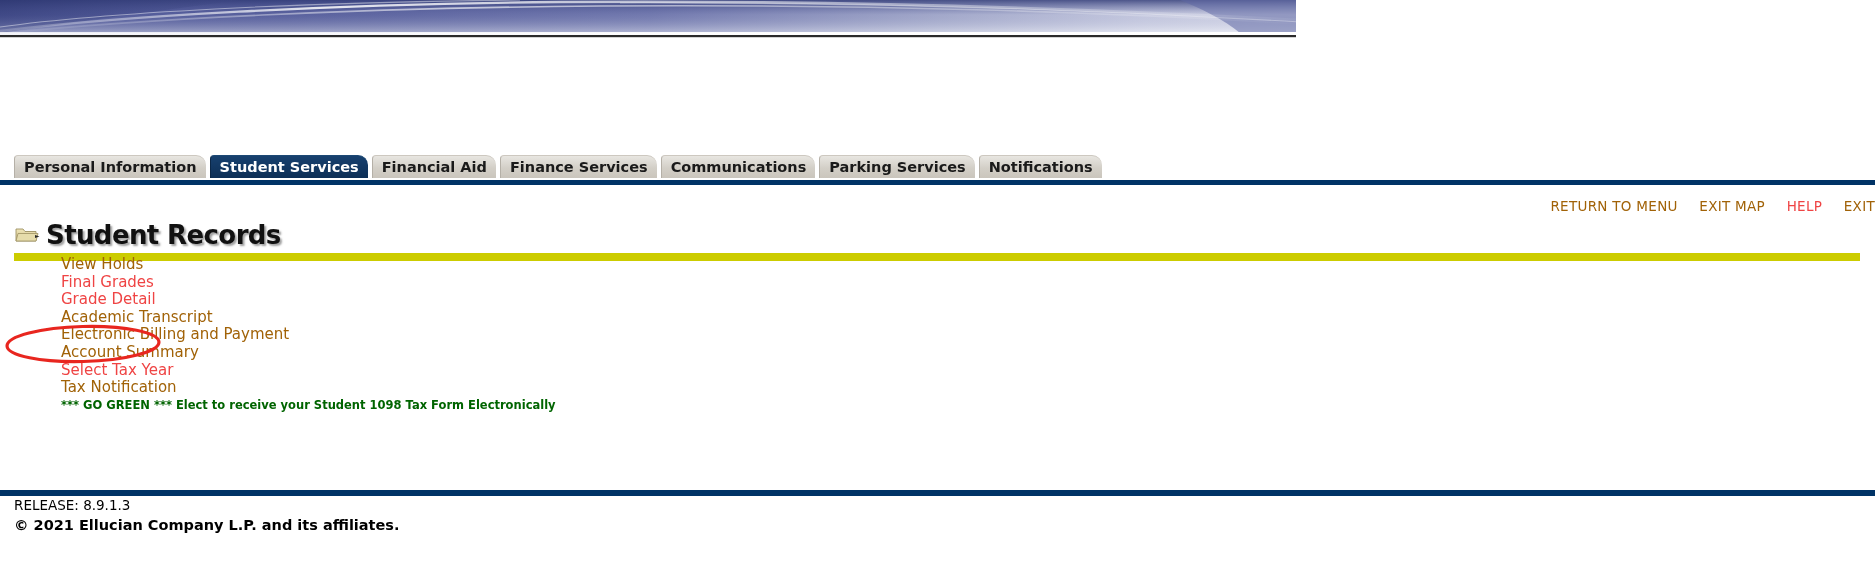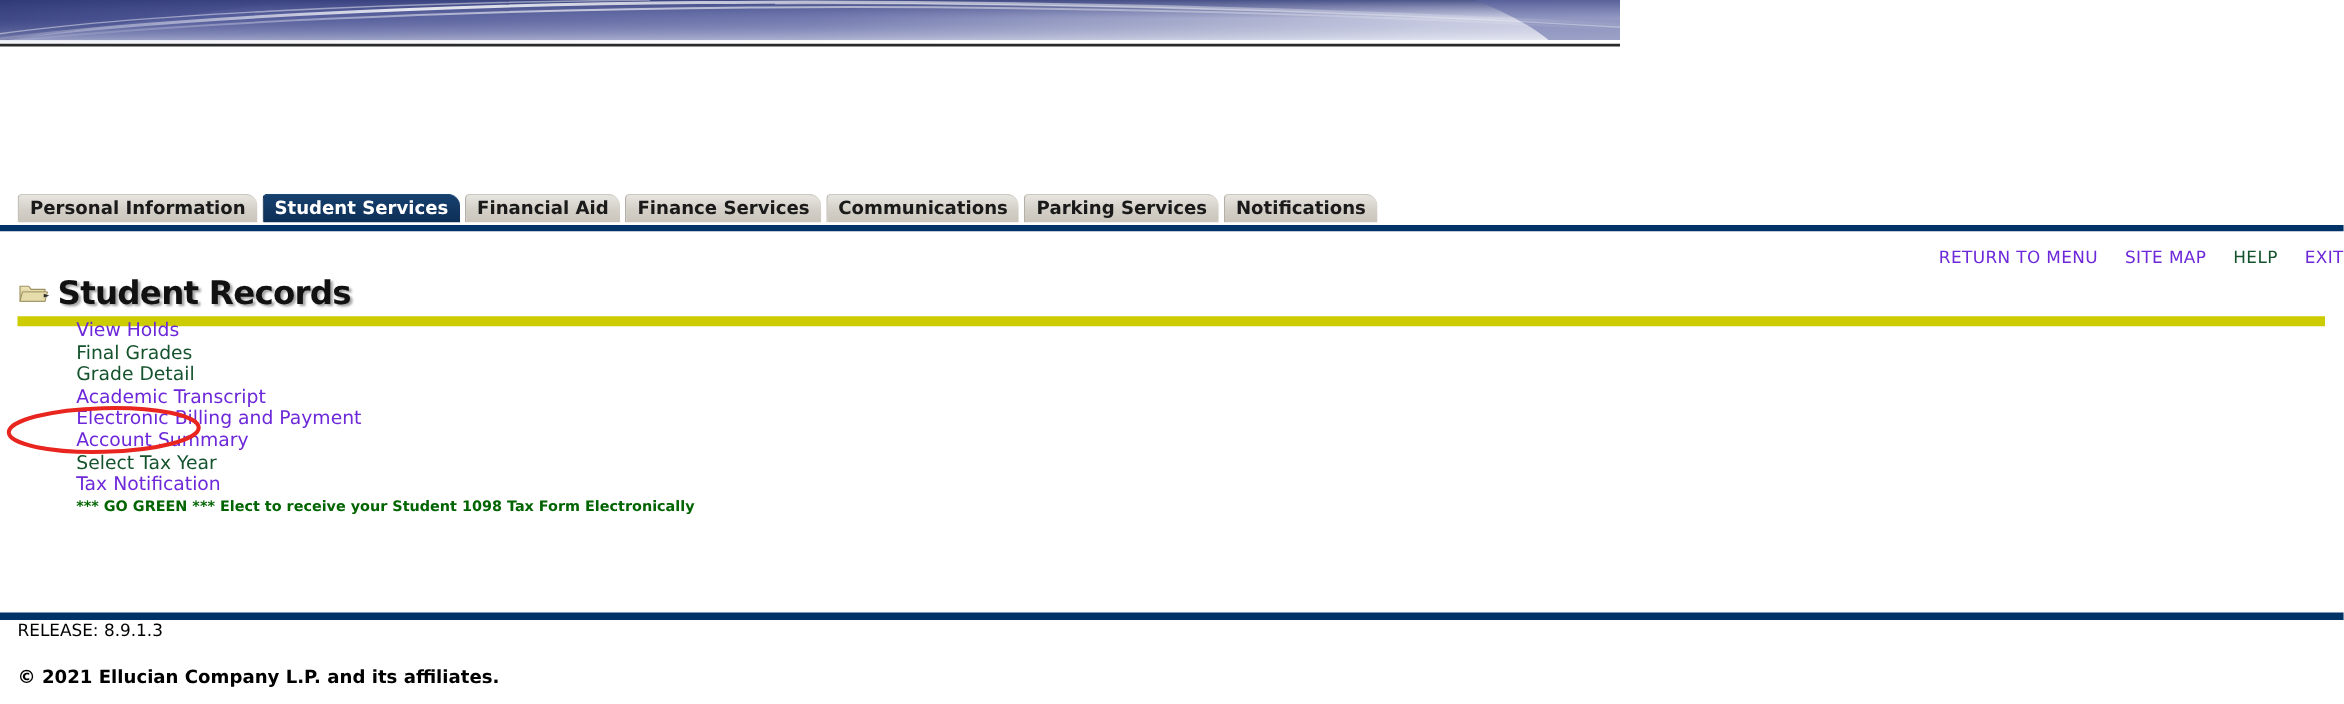--- a/index.html
+++ b/index.html
@@ -82,22 +82,22 @@
     right: 0px;
     top: 198px;
     font-size: 13.5px;
     letter-spacing: 0.3px;
     white-space: nowrap;
   }
   #utilnav a {
     text-decoration: none;
     margin-left: 17px;
   }
-  a.visited { color: #6d28d9; text-align: right; }
-  a.unvisited { color: #14532d; }
+  a.visited { color: #a16207; text-align: right; }
+  a.unvisited { color: #ef4444; }
 
   
   #titlewrap {
     position: absolute;
     left: 14px;
     top: 220px;
     display: flex;
     align-items: center;
     gap: 6px;
   }
@@ -168,21 +168,21 @@
     position: absolute;
     left: 14px;
     top: 497px;
     font-size: 13.5px;
     font-weight: normal;
     color: #000000;
   }
   #copyright {
     position: absolute;
     left: 14px;
-    top: 534px;
+    top: 517px;
     font-size: 14.5px;
     font-weight: bold;
     color: #000000;
   }
 </style>
 </head>
 <body>
 
 <div id="banner">
   <svg width="1300" height="38" viewBox="0 0 1300 38" xmlns="http://www.w3.org/2000/svg">
@@ -247,21 +247,21 @@
     <div class="tab">Finance Services</div>
     <div class="tab">Communications</div>
     <div class="tab">Parking Services</div>
     <div class="tab">Notifications</div>
   </div>
   <div id="tabrule"></div>
 </div>
 
 <div id="utilnav">
   <a href="#" class="visited">RETURN TO MENU</a>
-  <a href="#" class="visited">SITE MAP</a>
+  <a href="#" class="visited">EXIT MAP</a>
   <a href="#" class="unvisited">HELP</a>
   <a href="#" class="visited">EXIT</a>
 </div>
 
 <div id="titlewrap">
   <span>
     <svg id="folder-icon" width="26" height="22" viewBox="0 0 26 22" xmlns="http://www.w3.org/2000/svg">
       <defs>
         <linearGradient id="folderG" x1="0" y1="0" x2="0" y2="1">
           <stop offset="0" stop-color="#f0e6b8"></stop>

